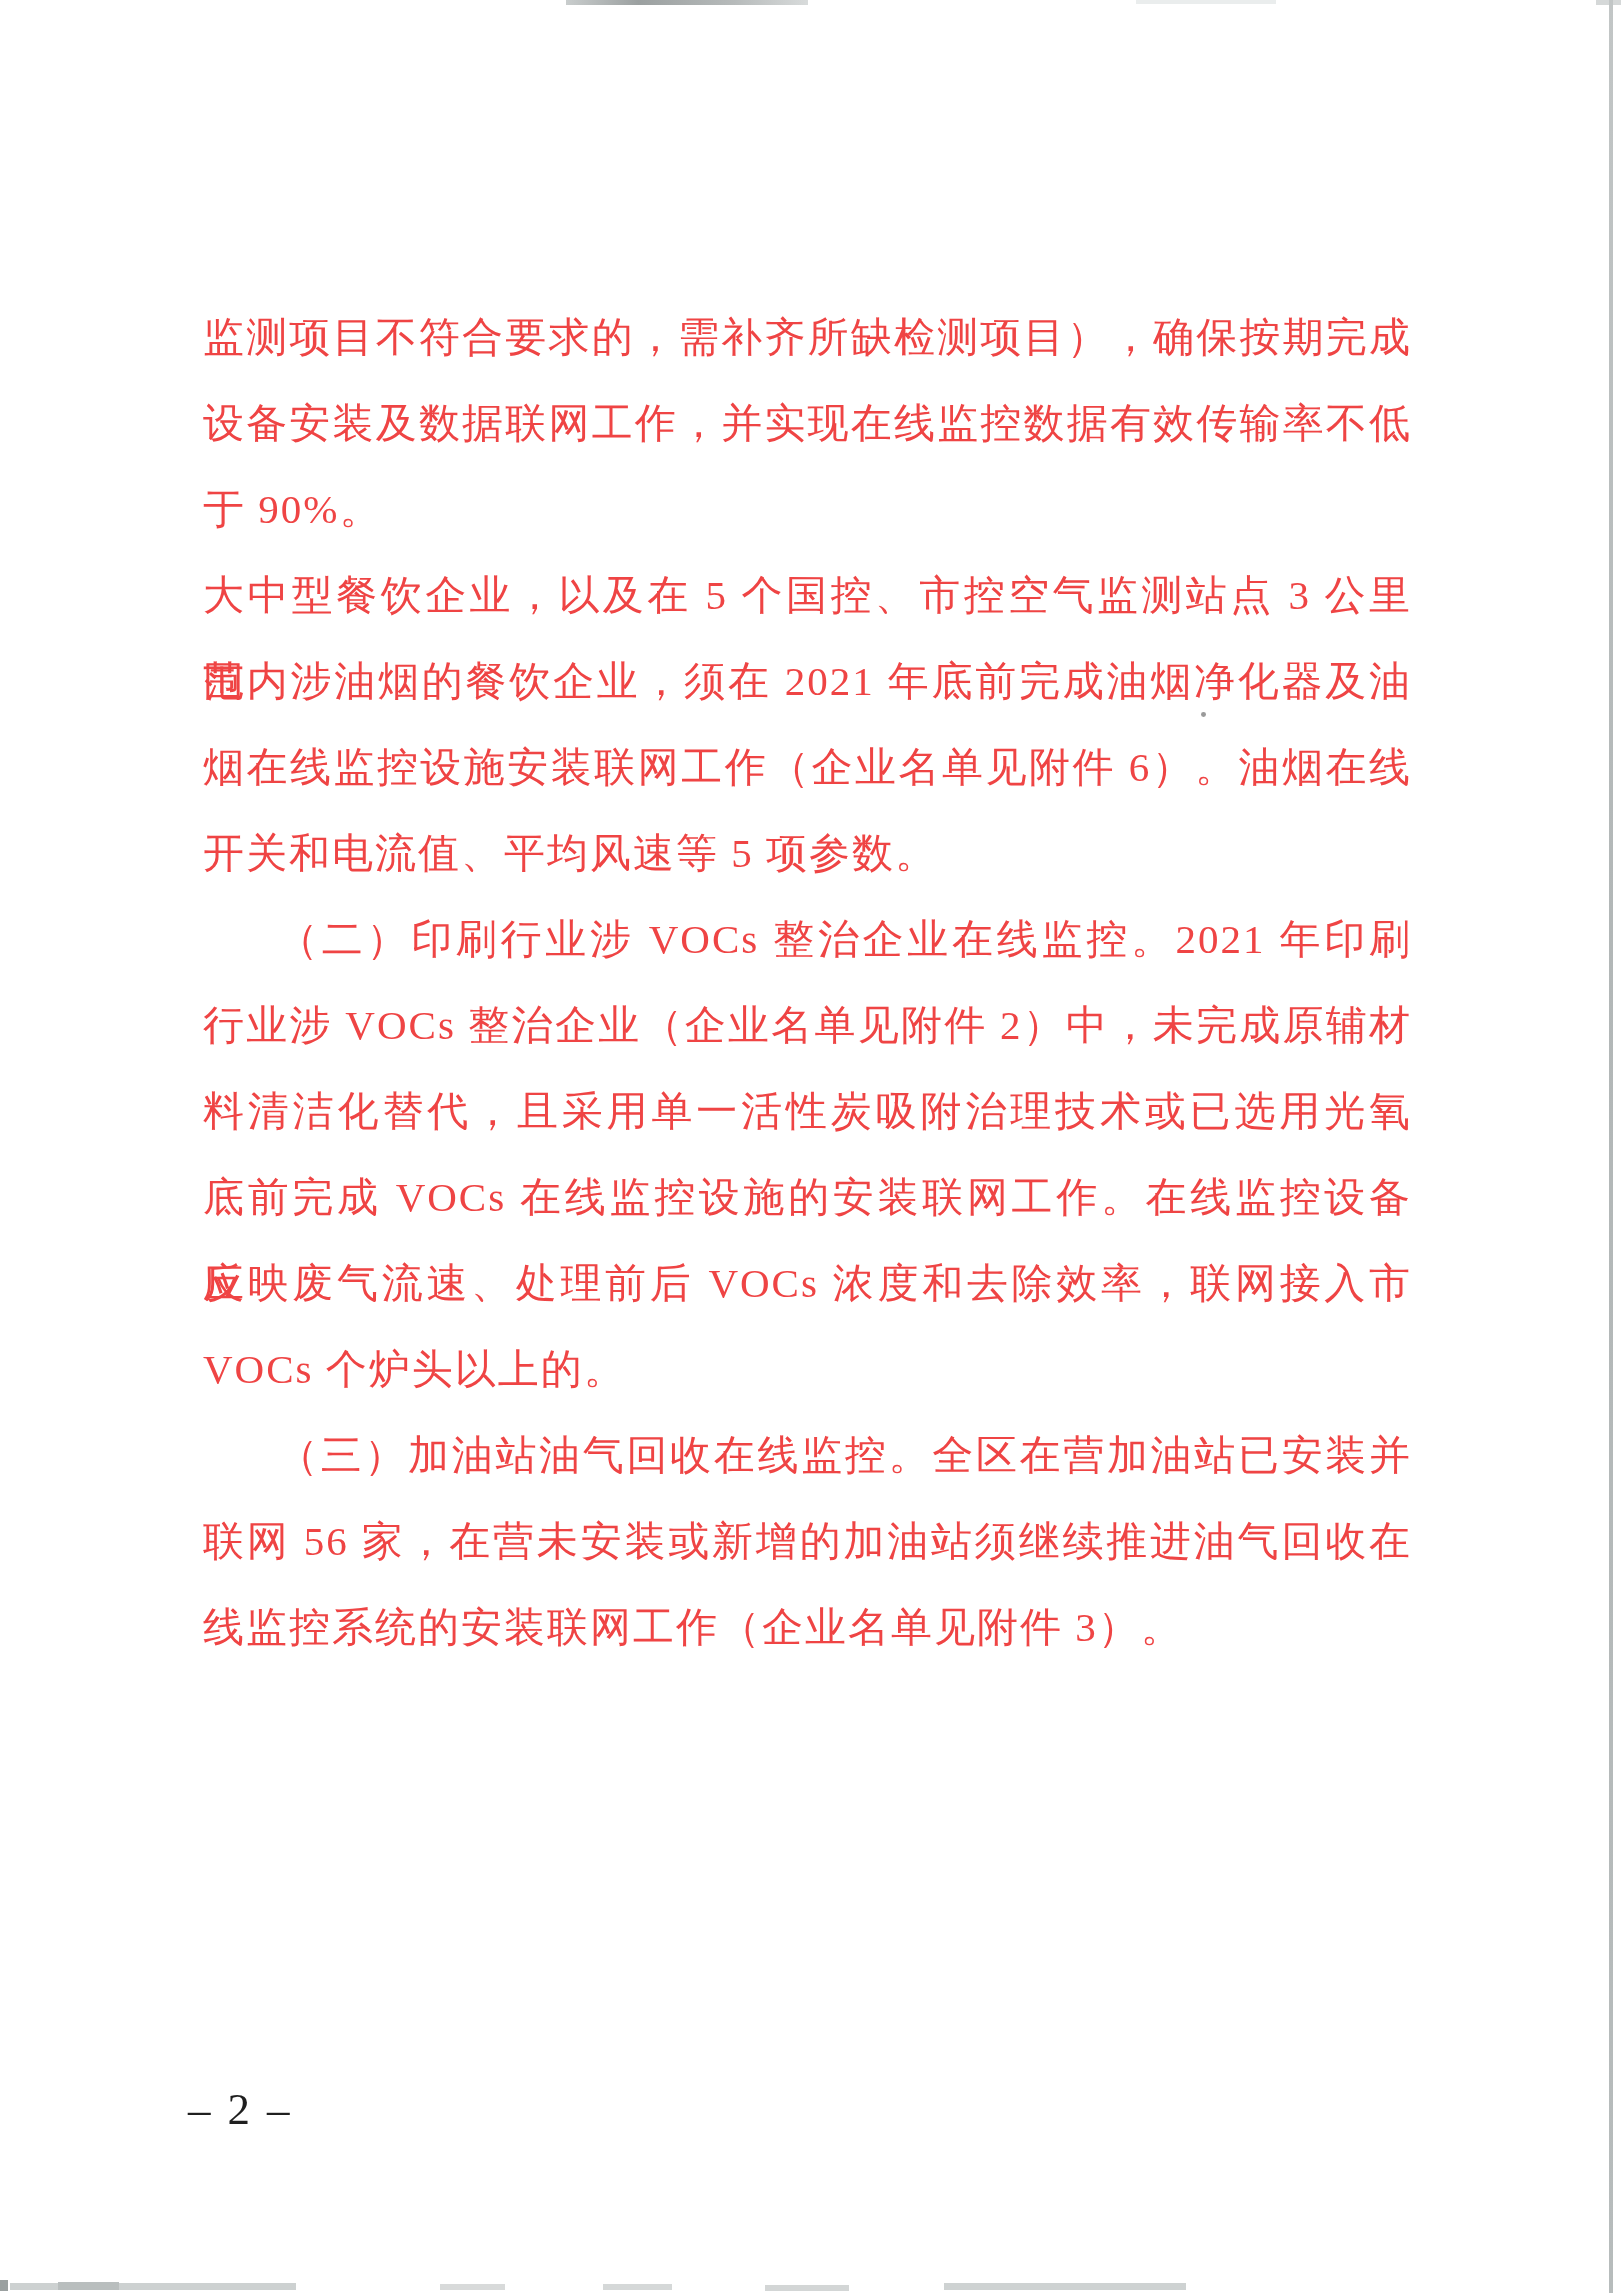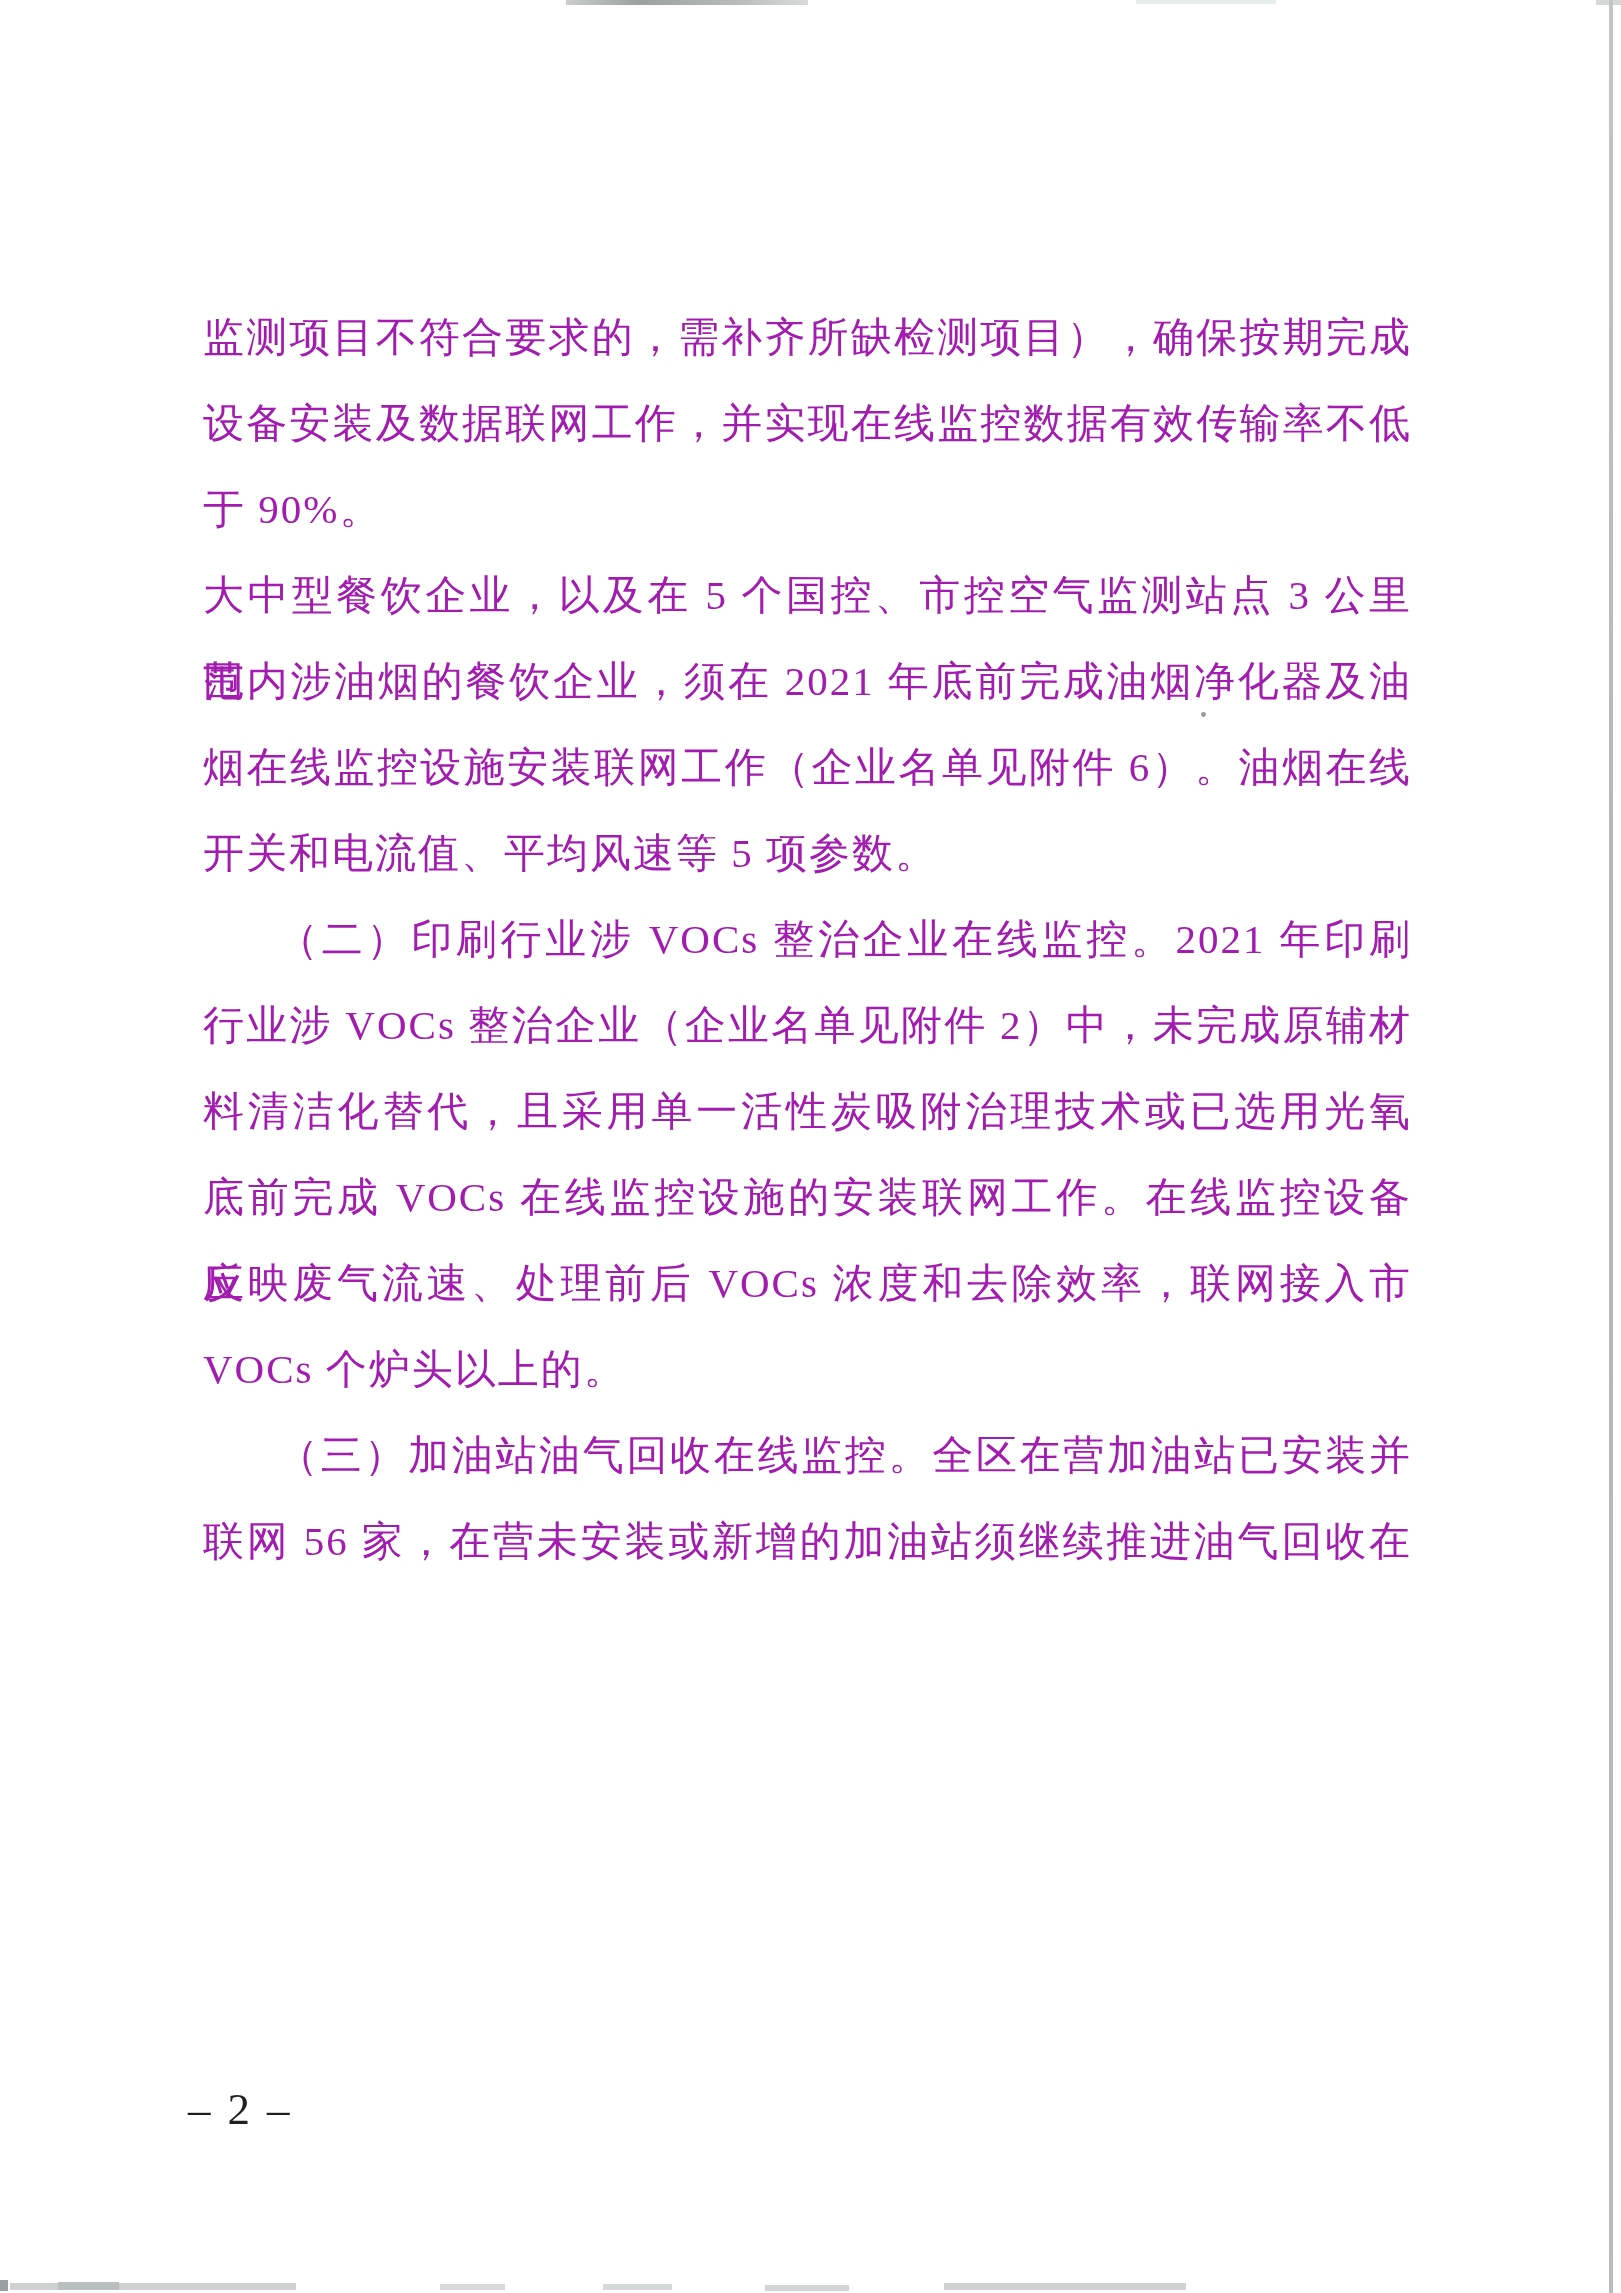--- a/index.html
+++ b/index.html
@@ -25,21 +25,21 @@
     position: absolute;
     left: 203px;
     top: 294px;
     width: 1209px;
   }
   .line {
     height: 86px;
     line-height: 86px;
     font-size: 41px;
     letter-spacing: 2px;
-    color: #a21caf;
+    color: #ef4444;
     text-align: justify;
     text-align-last: justify;
     white-space: normal;
     overflow: visible;
   }
   .line.para-end {
     text-align-last: left;
   }
   .line.indent {
     text-indent: 74px;
@@ -106,18 +106,19 @@
       <div class="line">烟在线监控设施安装联网工作（企业名单见附件 6）。油烟在线</div>
       <div class="line para-end">开关和电流值、平均风速等 5 项参数。</div>
       <div class="line indent">（二）印刷行业涉 VOCs 整治企业在线监控。2021 年印刷</div>
       <div class="line">行业涉 VOCs 整治企业（企业名单见附件 2）中，未完成原辅材</div>
       <div class="line">料清洁化替代，且采用单一活性炭吸附治理技术或已选用光氧</div>
       <div class="line">底前完成 VOCs 在线监控设施的安装联网工作。在线监控设备应</div>
       <div class="line">反映废气流速、处理前后 VOCs 浓度和去除效率，联网接入市</div>
       <div class="line para-end">VOCs 个炉头以上的。</div>
       <div class="line indent">（三）加油站油气回收在线监控。全区在营加油站已安装并</div>
       <div class="line">联网 56 家，在营未安装或新增的加油站须继续推进油气回收在</div>
+      <div class="line para-end">线监控系统的安装联网工作（企业名单见附件 3）。</div>
     </div>
 
   <div class="page-number">– 2 –</div>
 
 </div>
 
 
 </body></html>

